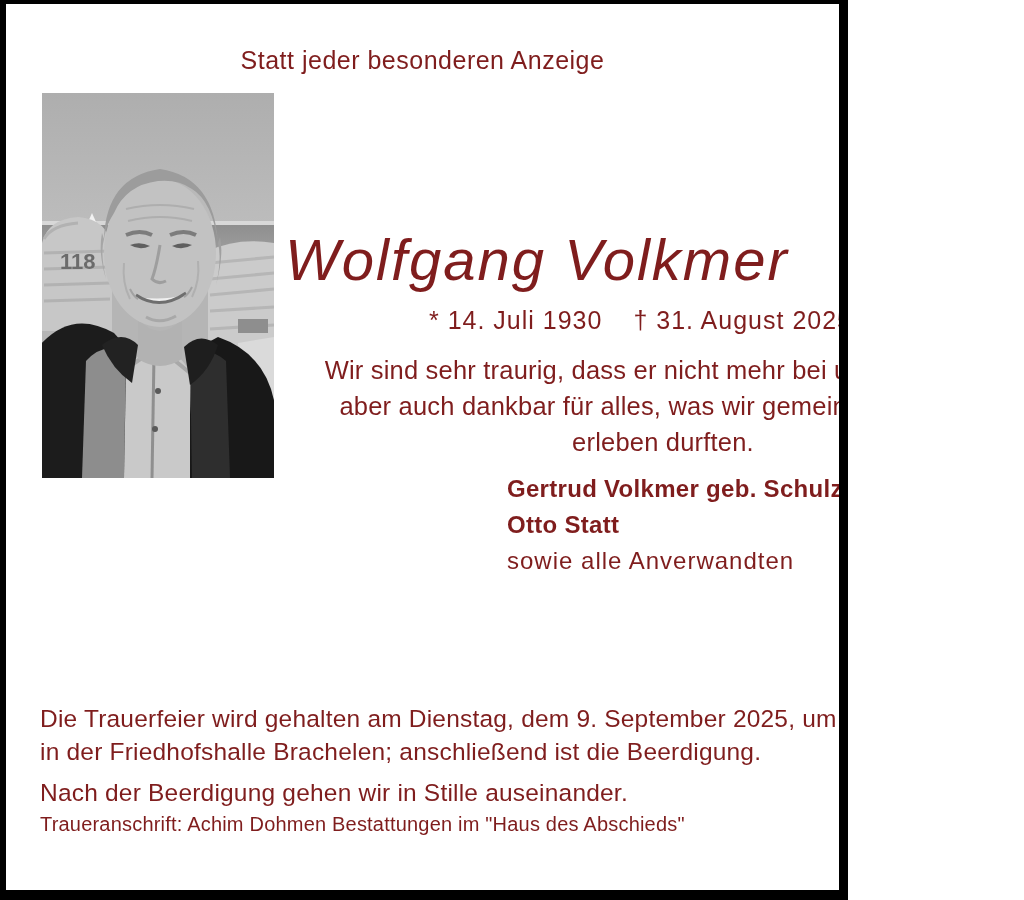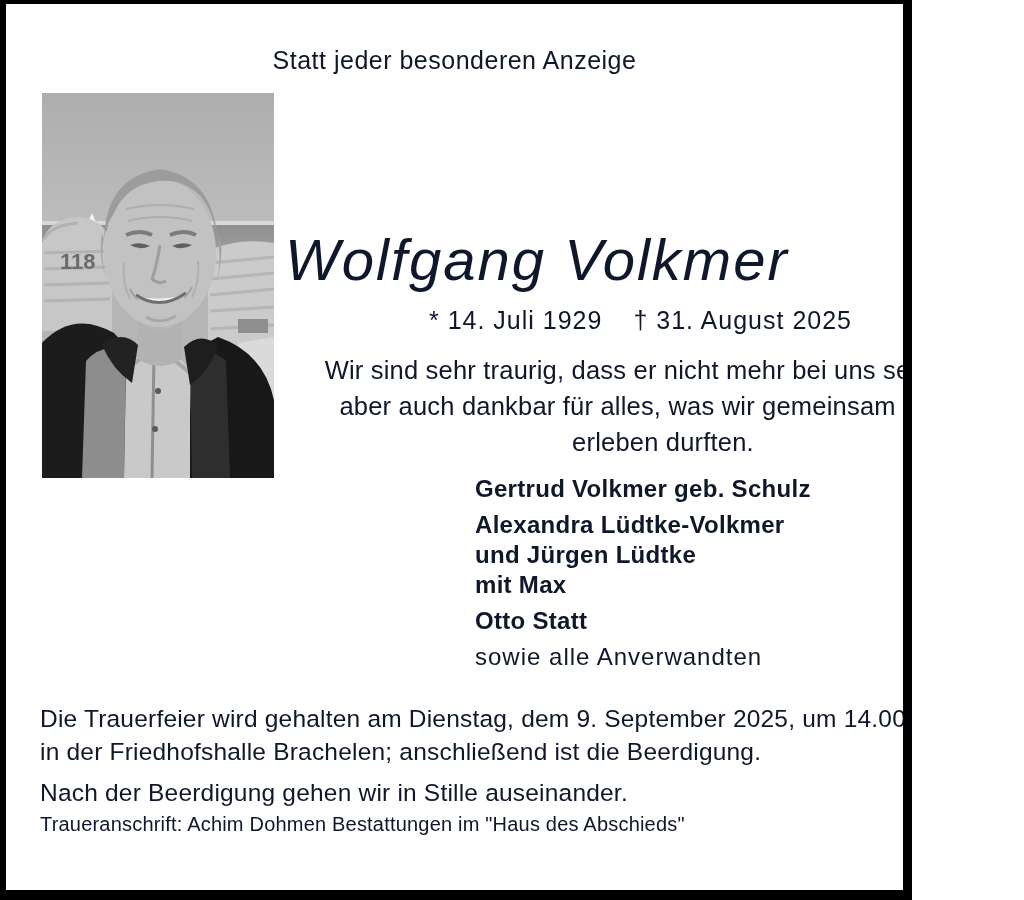--- a/index.html
+++ b/index.html
@@ -1,27 +1,27 @@
 <!DOCTYPE html>
 <html lang="de"><head>
 <meta charset="utf-8">
 <title>Traueranzeige</title>
 <style>
   html,body{margin:0;padding:0;background:#ffffff;}
   .page{
     position:relative;
-    width:912px;height:900px;
+    width:848px;height:900px;
     box-sizing:border-box;
     background:#ffffff;
     border-top:4px solid #000;
     border-left:6px solid #000;
     border-right:9px solid #000;
     border-bottom:10px solid #000;
     font-family:"Liberation Sans","DejaVu Sans",sans-serif;
-    color:#0f172a;
+    color:#7f1d1d;
     overflow:hidden;
   }
   .pretext{
     position:absolute;top:42px;left:0;width:100%;
     text-align:center;font-size:25px;letter-spacing:.5px;
   }
   .photo{
     position:absolute;left:36px;top:89px;width:232px;height:385px;
     overflow:hidden;background:#b5b5b5;
   }
@@ -46,21 +46,21 @@
   .condolence{
     position:absolute;left:307px;top:348px;width:700px;
     font-size:25.5px;line-height:36px;letter-spacing:.2px;
     white-space:pre-line;
     text-align:center;
   }
   .mourners{
     position:absolute;left:469px;top:470px;width:520px;
     font-size:24px;line-height:30px;
   }
-  .mourners .group{margin-bottom:6px;white-space:pre-line;}
+  .mourners .group{margin-bottom:6px;white-space:pre-line;margin-left:32px;}
   .mourners .bold{font-weight:bold;letter-spacing:.3px;}
   .mourners .note{font-weight:normal;letter-spacing:1px;margin-top:5px;}
   .funeral{
     position:absolute;left:34px;top:698px;width:960px;
     font-size:24.5px;line-height:33px;letter-spacing:.2px;
   }
   .funeral .para{white-space:pre-line;}
   .funeral .para2{margin-top:8px;}
   .address{
     position:absolute;left:34px;top:806px;width:960px;
@@ -153,32 +153,29 @@
 
       <path d="M60,252 Q80,236 96,252 L90,290 Q70,276 60,252 Z" fill="#222222"></path>
       <path d="M176,252 Q158,238 142,254 L148,292 Q168,278 176,252 Z" fill="#1e1e1e"></path>
     </svg>
   </div>
 
 
   <div class="name">Wolfgang Volkmer</div>
 
   <div class="dates">
-    <span class="birth">* 14. Juli 1929</span><span class="death">† 31. August 2025</span>
+    <span class="birth">* 14. Juli 1930</span><span class="death">† 31. August 2025</span>
   </div>
 
   <div class="condolence">Wir sind sehr traurig, dass er nicht mehr bei uns sein kann,
 aber auch dankbar für alles, was wir gemeinsam mit ihm
 erleben durften.</div>
 
   <div class="mourners">
     <div class="group bold">Gertrud Volkmer geb. Schulz</div>
-    <div class="group bold">Alexandra Lüdtke-Volkmer
-und Jürgen Lüdtke
-mit Max</div>
     <div class="group bold">Otto Statt</div>
     <div class="group note">sowie alle Anverwandten</div>
   </div>
 
   <div class="funeral">
     <div class="para">Die Trauerfeier wird gehalten am Dienstag, dem 9. September 2025, um 14.00 Uhr
 in der Friedhofshalle Brachelen; anschließend ist die Beerdigung.</div>
     <div class="para para2">Nach der Beerdigung gehen wir in Stille auseinander.</div>
   </div>
 

